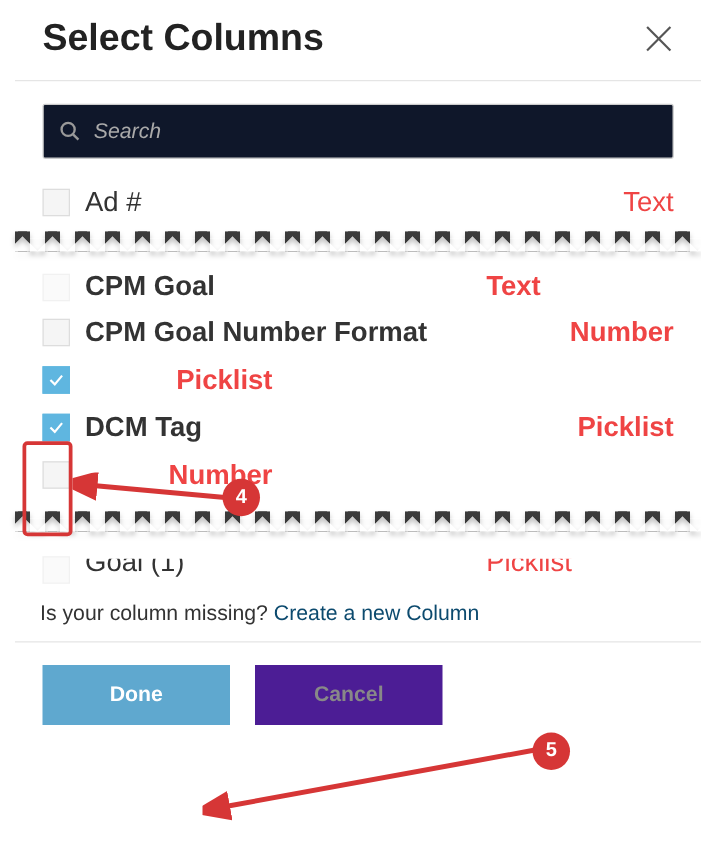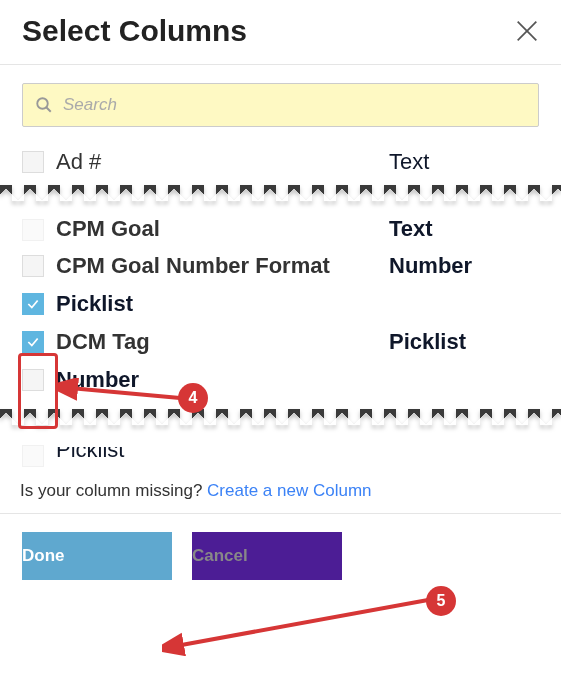--- a/index.html
+++ b/index.html
@@ -6,21 +6,21 @@
   html, body { margin: 0; padding: 0; }
   body {
     font-family: -apple-system, BlinkMacSystemFont, "Segoe UI", Helvetica, Arial, sans-serif;
     width: 561px;
     height: 694px;
     background: #fff;
     color: #333;
     position: relative;
     overflow: hidden;
   }
-  .dialog { width: 100%; }
+  .dialog { width: 100%; padding-left: 12px; }
   .header {
     display: flex;
     justify-content: space-between;
     align-items: center;
     padding: 14px 20px 16px 22px;
     border-bottom: 1px solid #e5e5e5;
   }
   .title {
     font-size: 30px;
     font-weight: 700;
@@ -29,21 +29,21 @@
   .close-x {
     width: 28px; height: 28px;
     cursor: pointer;
     color: #555;
   }
   .search-wrap { padding: 18px 22px 10px 22px; }
   .search-box {
     display: flex;
     align-items: center;
     border: 1px solid #ccc;
-    background: #fef9c3;
+    background: #0f172a;
     padding: 10px 12px;
     border-radius: 2px;
   }
   .search-icon { color: #999; margin-right: 8px; flex-shrink: 0; }
   .search-input {
     border: none;
     background: transparent;
     outline: none;
     font-size: 17px;
     font-style: italic;
@@ -69,21 +69,21 @@
     align-items: center;
     justify-content: center;
   }
   .row .cb.checked {
     background: #5fb6e0;
     border-color: #5fb6e0;
   }
   .row .cb.checked svg { display: block; }
   .row .cb svg { display: none; }
   .row .label { flex: 1; color: #333; }
-  .row .type { width: 150px; color: #0f172a; }
+  .row .type { width: 150px; color: #ef4444; text-align: right; }
 
   .zigzag {
     height: 16px;
     margin: 4px 0 8px 0;
     background-repeat: repeat-x;
     background-size: 24px 16px;
     background-image:
       linear-gradient(135deg, #3a3a3a 25%, transparent 25%),
       linear-gradient(225deg, #3a3a3a 25%, transparent 25%),
       linear-gradient(135deg, transparent 70%, #fff 70%),
@@ -129,30 +129,30 @@
     z-index: 10;
   }
   .arrow { position: absolute; z-index: 9; pointer-events: none; }
 
   .footer-text {
     padding: 8px 20px 12px 20px;
     font-size: 17px;
     color: #333;
     border-bottom: 1px solid #e5e5e5;
   }
-  .footer-text a { color: #3b82f6; text-decoration: none; cursor: pointer; }
+  .footer-text a { color: #0c4a6e; text-decoration: none; cursor: pointer; }
   .footer-buttons {
     padding: 18px 22px;
     display: flex;
     gap: 20px;
   }
   .btn {
     padding: 14px 0;
     width: 150px;
-    text-align: left;
+    text-align: center;
     font-size: 17px;
     font-weight: 700;
     border: none;
     cursor: pointer;
   }
   .btn-primary { background: #5fa8cf; color: #fff; }
   .btn-secondary { background: #4c1d95; color: #888; }
 
   .section1-rows { margin-top: 6px; }
   .section2-rows { margin-top: 12px; font-weight: bold; }
@@ -240,20 +240,23 @@
     </div>
   </div>
 
   <div class="zigzag" style="margin-top:10px"></div>
 
   <div class="list section3-rows">
     <div class="row partial-bot">
       <div class="cb" style="opacity:.4">
         
       </div>
+      <div class="label">
+          <span>Goal (1)</span>
+        </div>
       <div class="type">
           <span>Picklist</span>
         </div>
     </div>
   </div>
 
   <div class="footer-text">
     <span>Is your column missing? </span><a>Create a new Column</a>
   </div>
 

